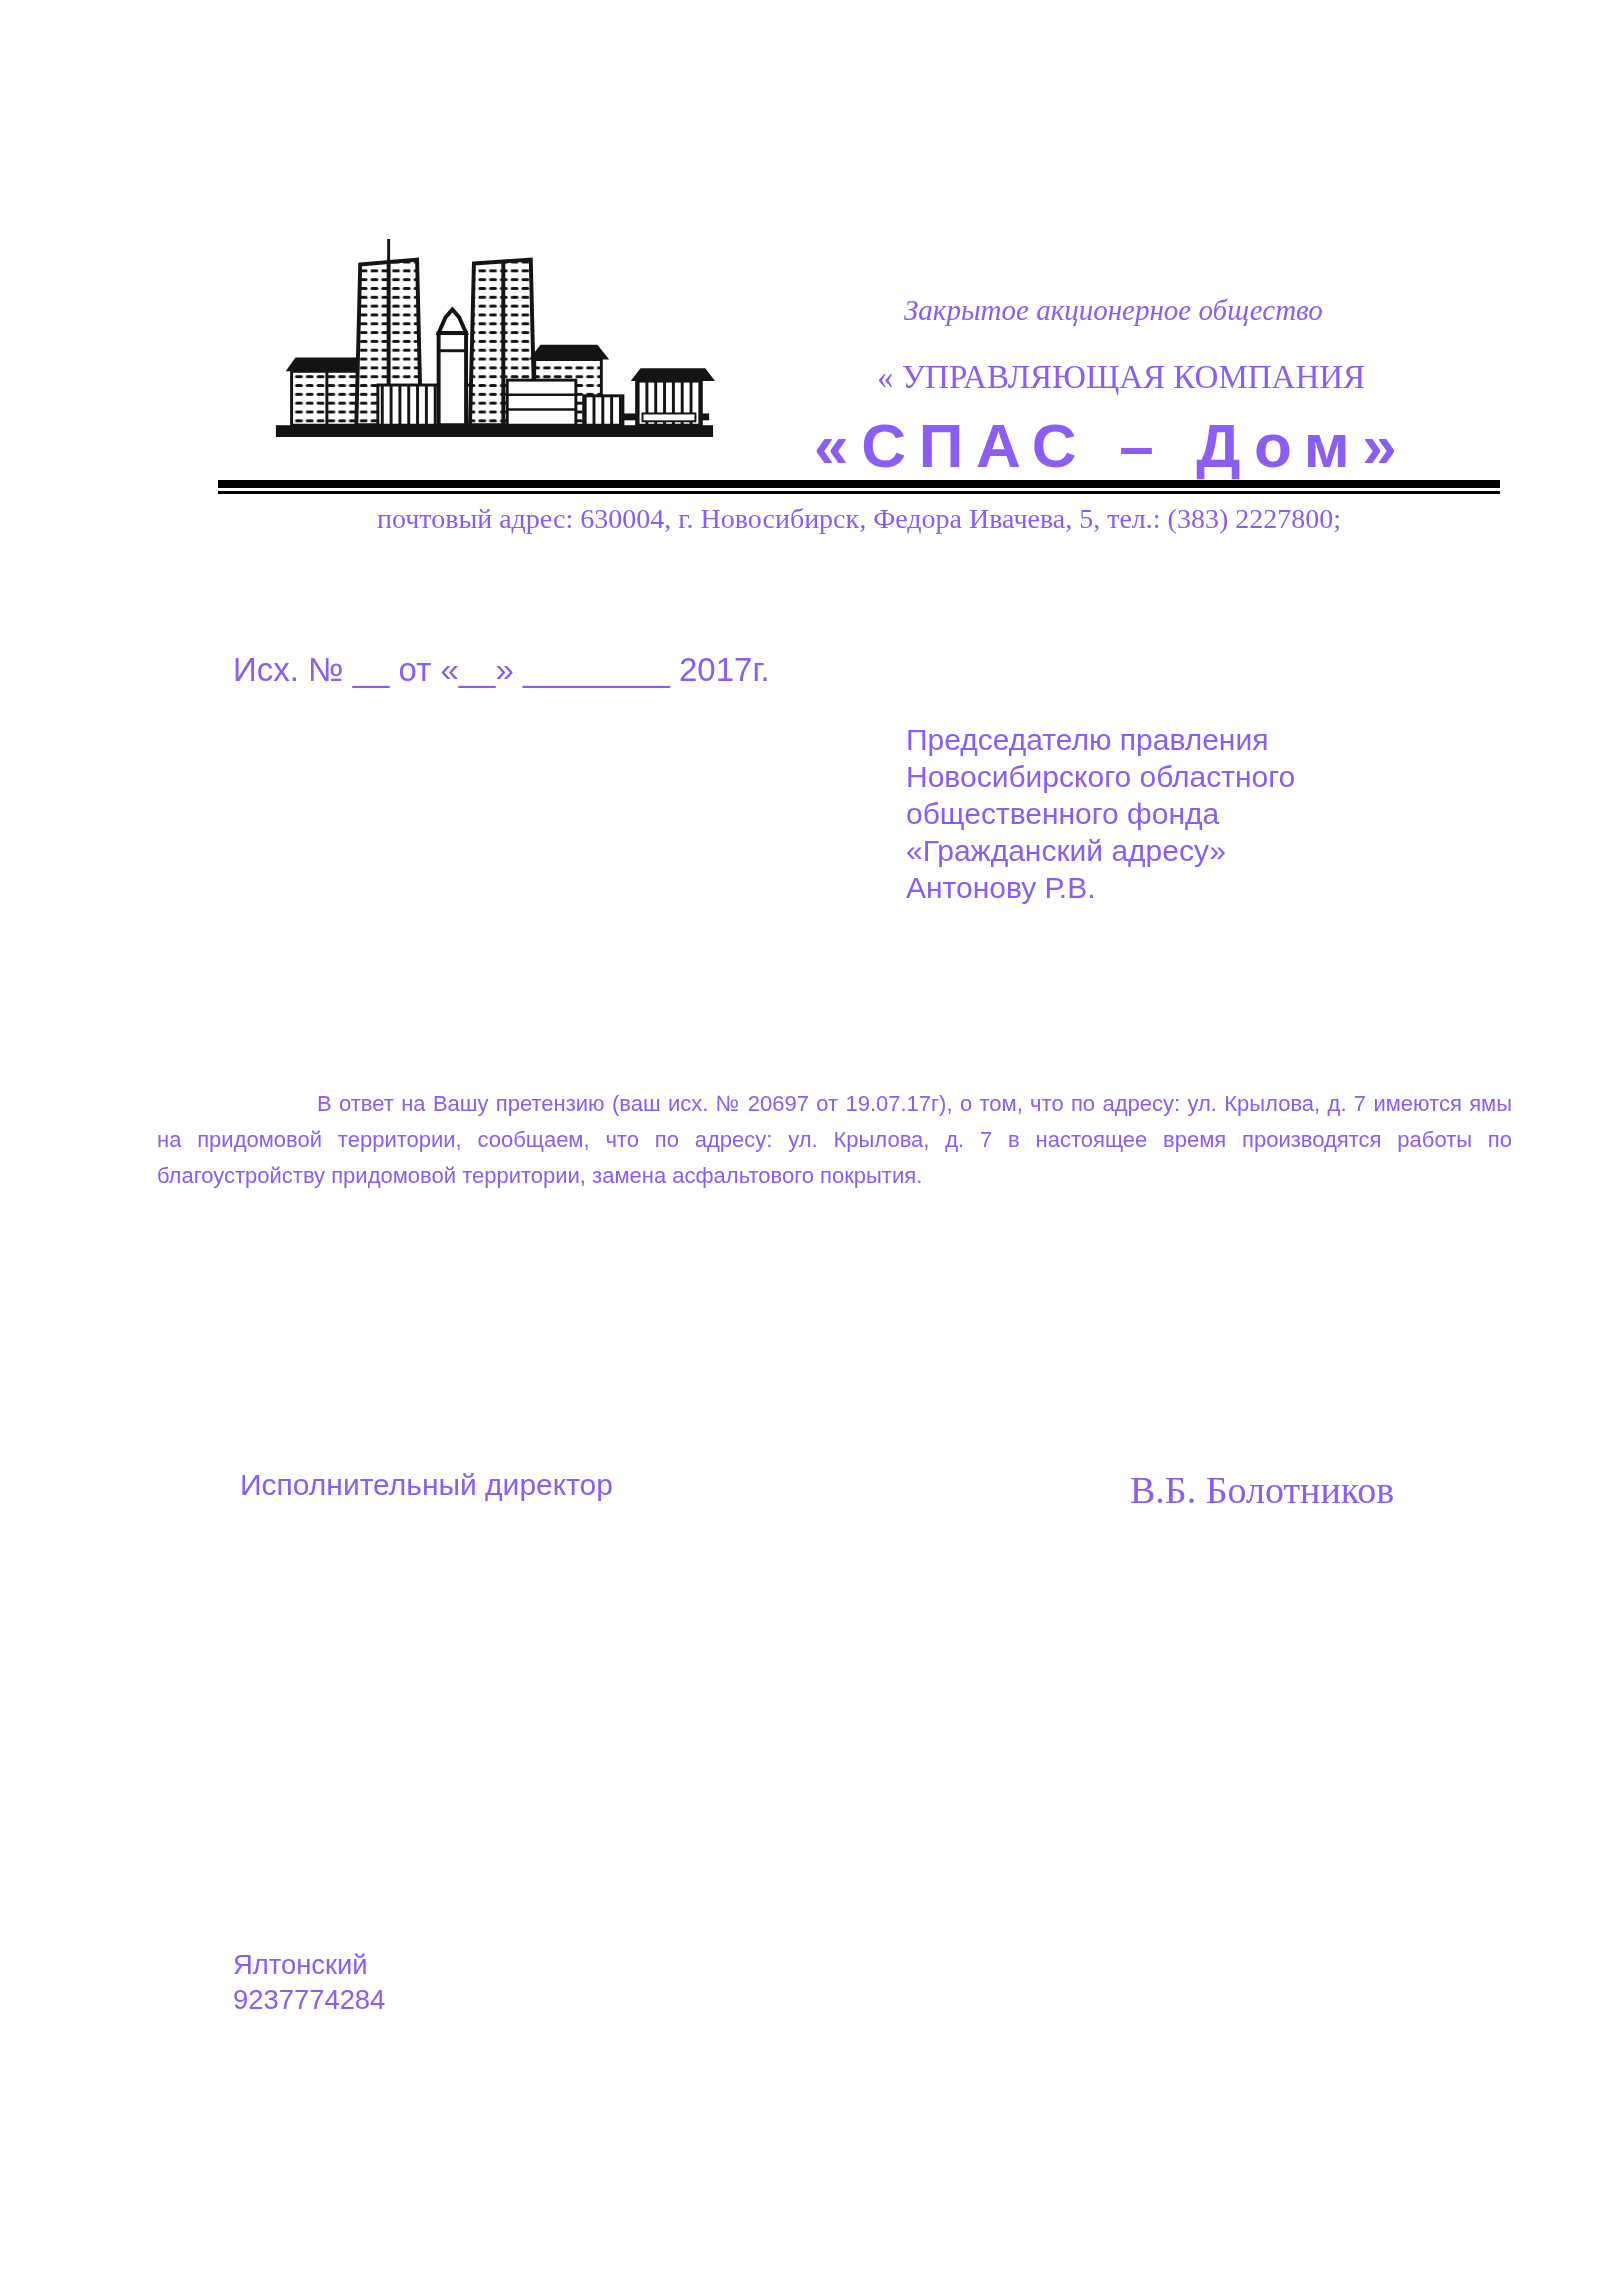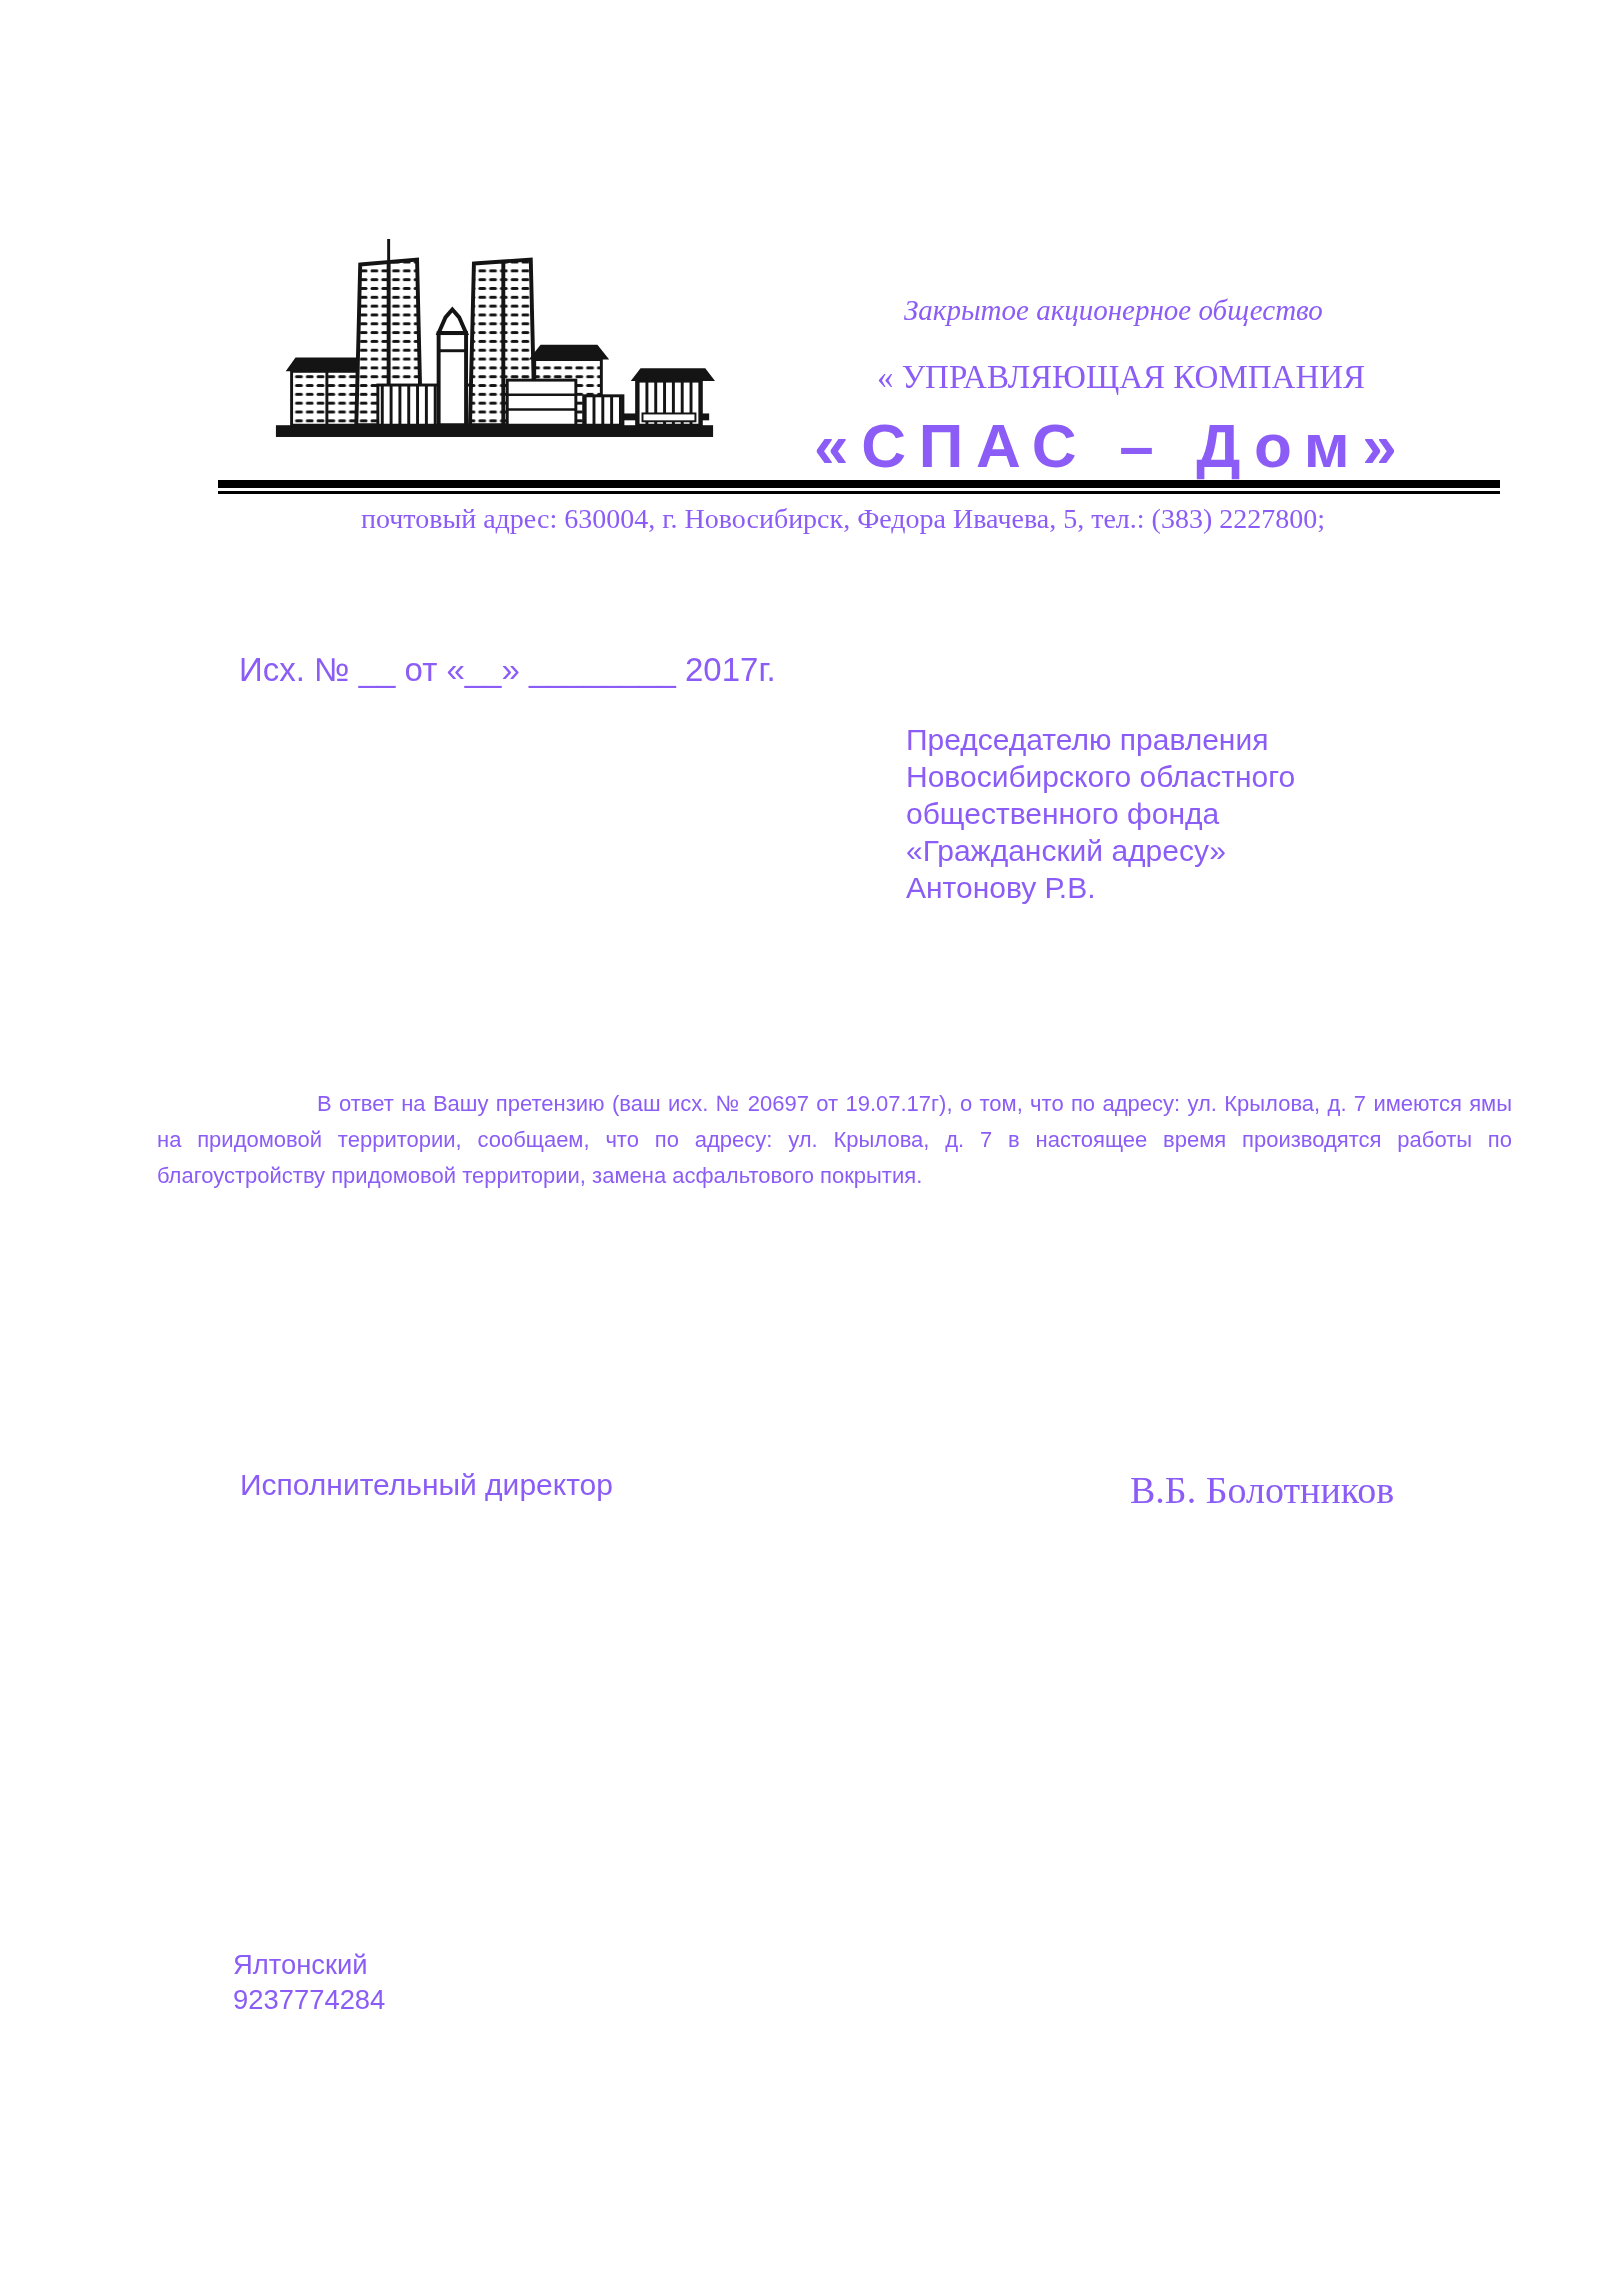--- a/index.html
+++ b/index.html
@@ -52,34 +52,33 @@
   .divider {
     left: 218px;
     top: 480px;
     width: 1282px;
   }
   .divider .bar-thick { height: 7.8px; background: #000; }
   .divider .bar-gap   { height: 2.9px; background: #fff; }
   .divider .bar-thin  { height: 2.9px; background: #000; }
 
   .addr-block {
-    left: 202px;
+    left: 218px;
     top: 502px;
     width: 1282px;
     text-align: center;
     font-family: "Liberation Serif", serif;
     font-size: 28px;
     line-height: 34px;
   }
   .ref-line {
     left: 233px;
     top: 651px;
     font-size: 33px;
     white-space: nowrap;
-    margin-left: 6px;
   }
   .recipient {
     left: 906px;
     top: 721px;
     font-size: 30px;
     line-height: 37px;
   }
   .body-par {
     left: 157px;
     top: 1086px;

